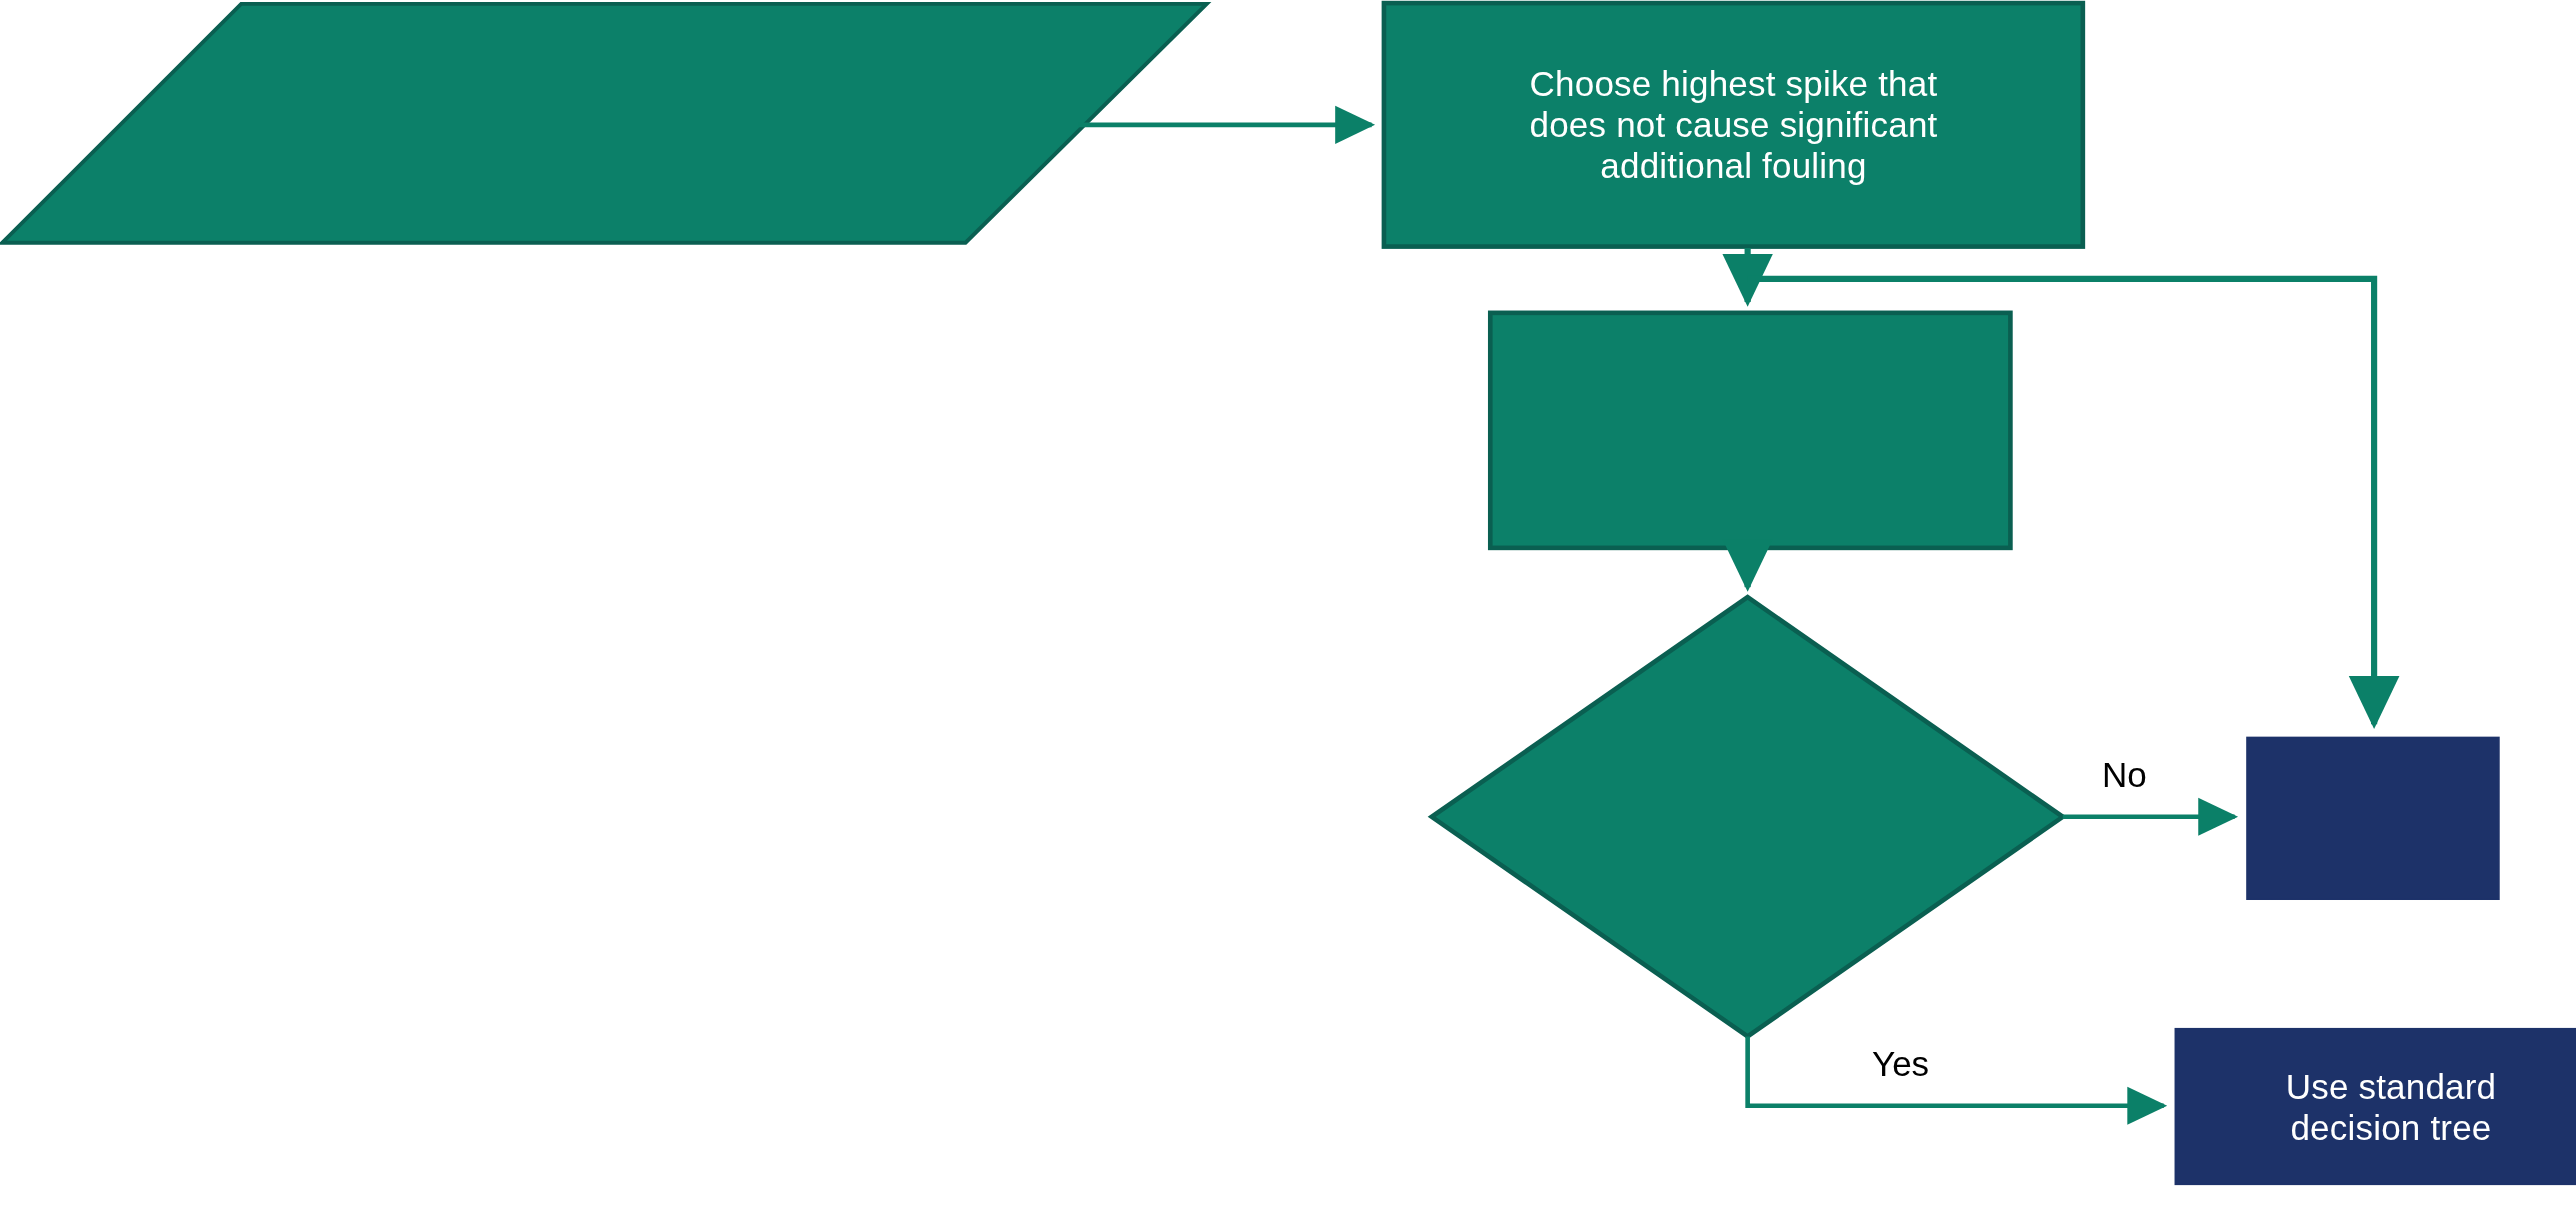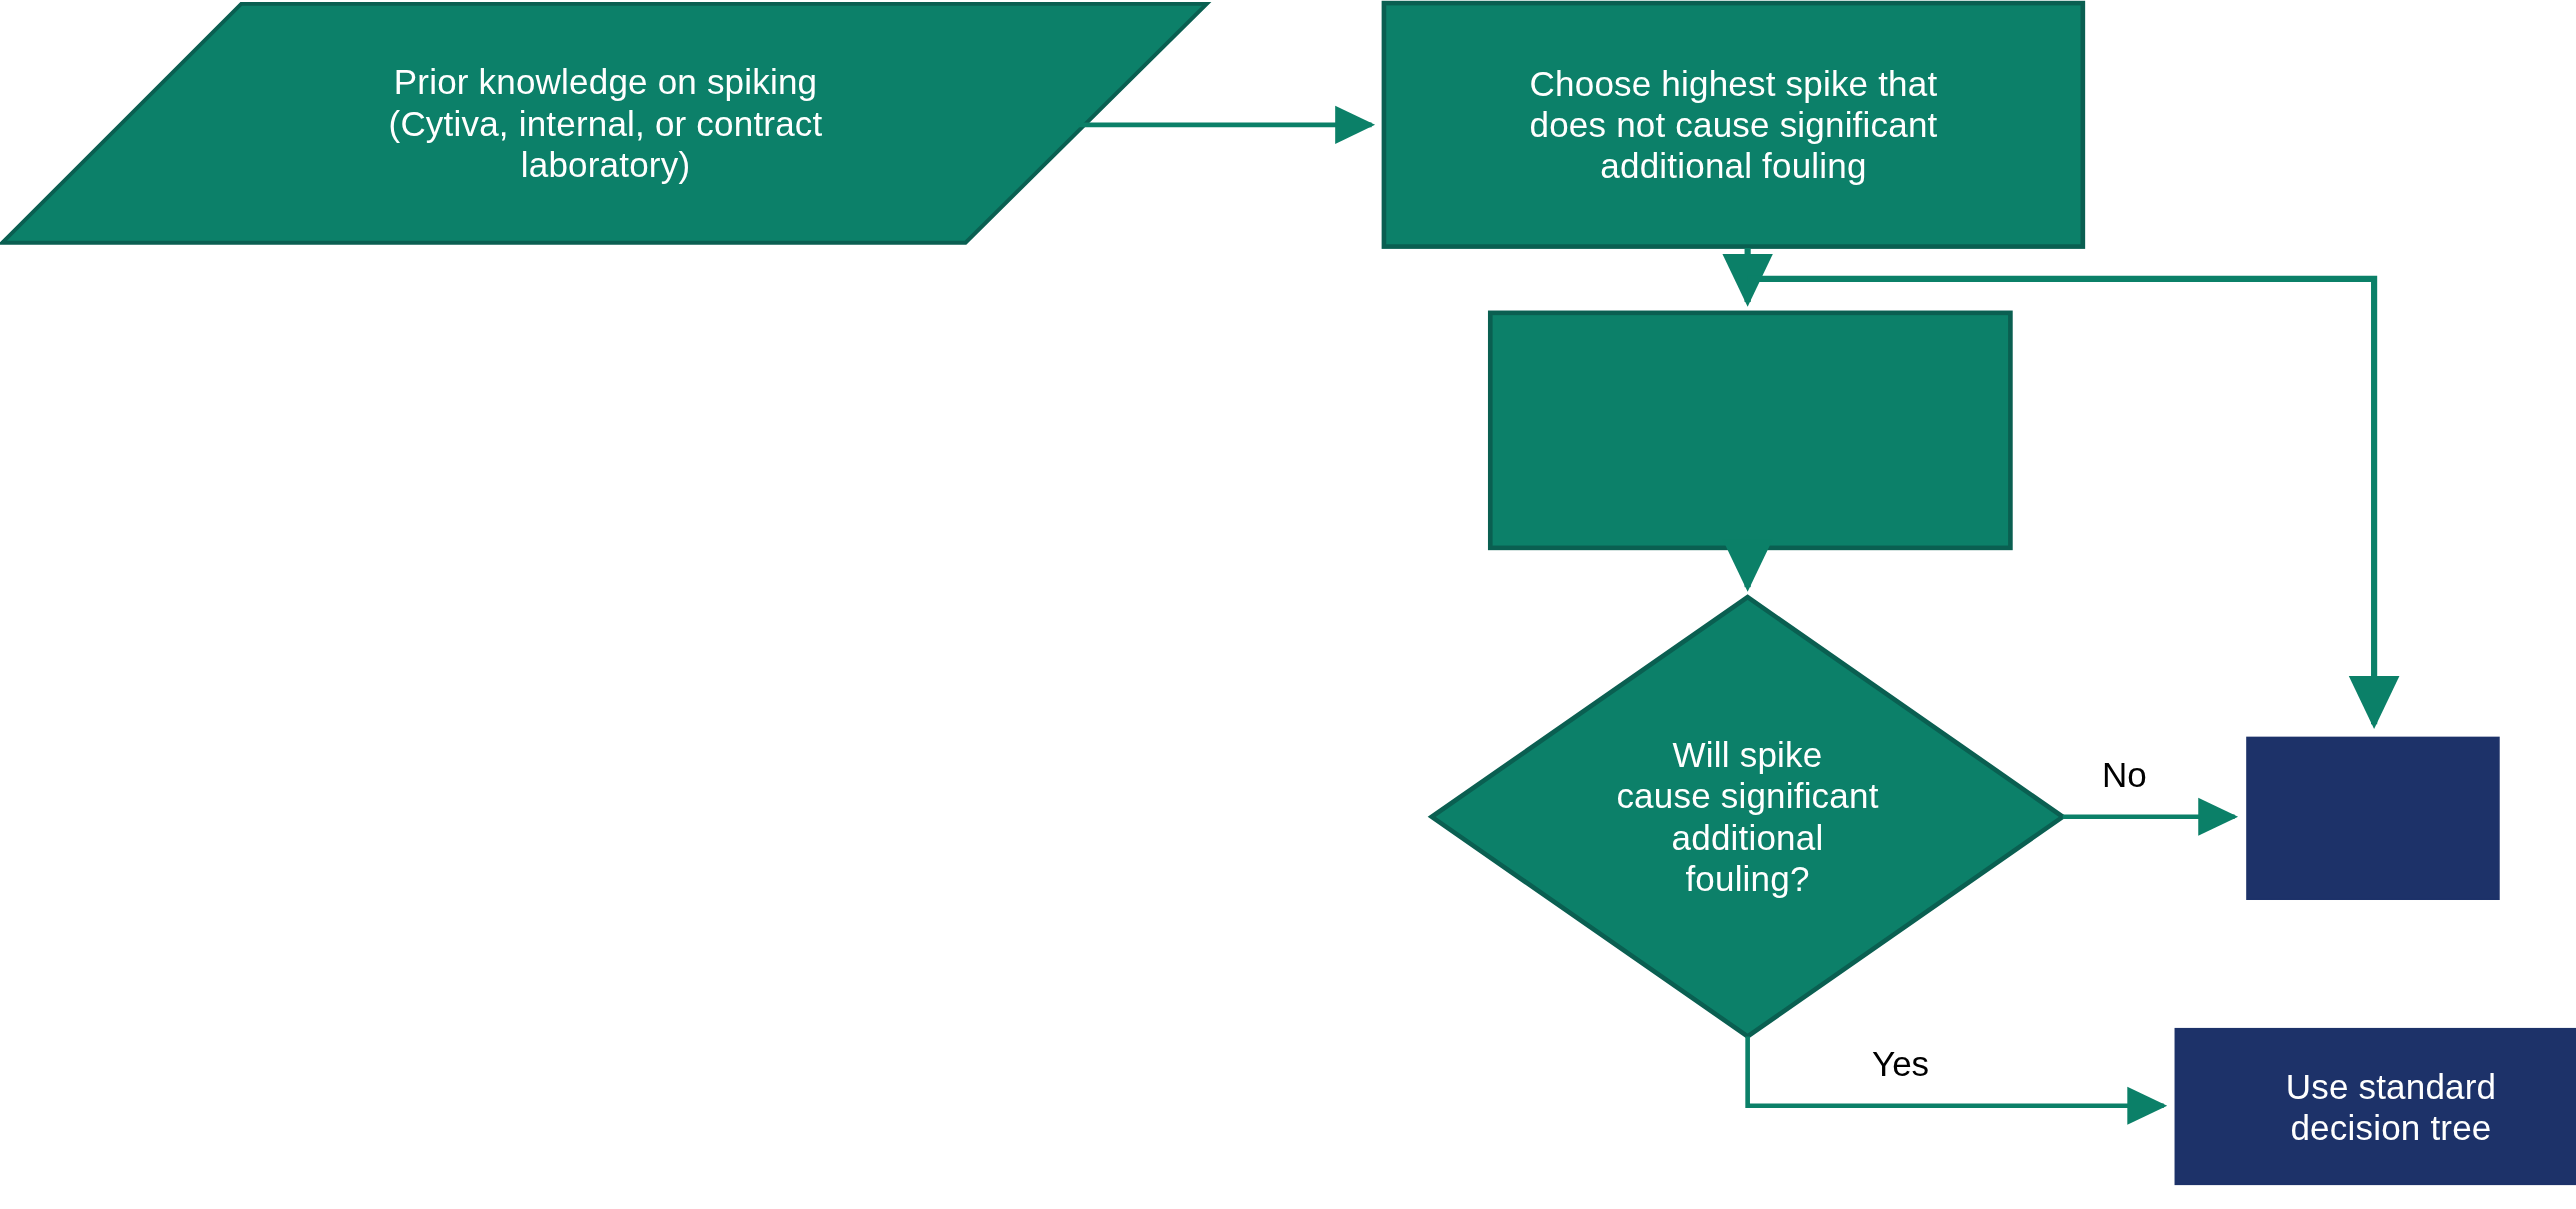--- a/index.html
+++ b/index.html
@@ -79,33 +79,26 @@
 
     <path d="M 2268 362 L 3081 362 L 3081 940" fill="none" stroke="#0b8068" stroke-width="8" marker-end="url(#arrowGreen)"></path>
 
     <path d="M 2268 713 L 2268 762" fill="none" stroke="#0b8068" stroke-width="8" marker-end="url(#arrowGreen)"></path>
 
     <path d="M 2677 1060 L 2900 1060" fill="none" stroke="#0b8068" stroke-width="6" marker-end="url(#arrowGreen)"></path>
 
     <path d="M 2268 1345 L 2268 1435 L 2808 1435" fill="none" stroke="#0b8068" stroke-width="6" marker-end="url(#arrowGreen)"></path>
   </svg>
 
-  <div class="node-text" style="left:116px; top:3.9px; width:979px; height:239px;">Prior knowledge on spiking
-(Cytiva, internal, or contract
-laboratory)</div>
 
   <div class="node-text" style="left:1384px; top:3.1px; width:699px; height:243px;">Choose highest spike that
 does not cause significant
 additional fouling</div>
 
 
-  <div class="node-text" style="left:1501px; top:678px; width:493px; height:277px;">Will spike
-cause significant
-additional
-fouling?</div>
 
 
   <div class="node-text" style="left:2175px; top:1029px; width:432px; height:156px;">Use standard
 decision tree</div>
 
   <div class="edge-label" style="left:2102px; top:757px;">No</div>
 
   <div class="edge-label" style="left:1872px; top:1046px;">Yes</div>
 
 </div>

